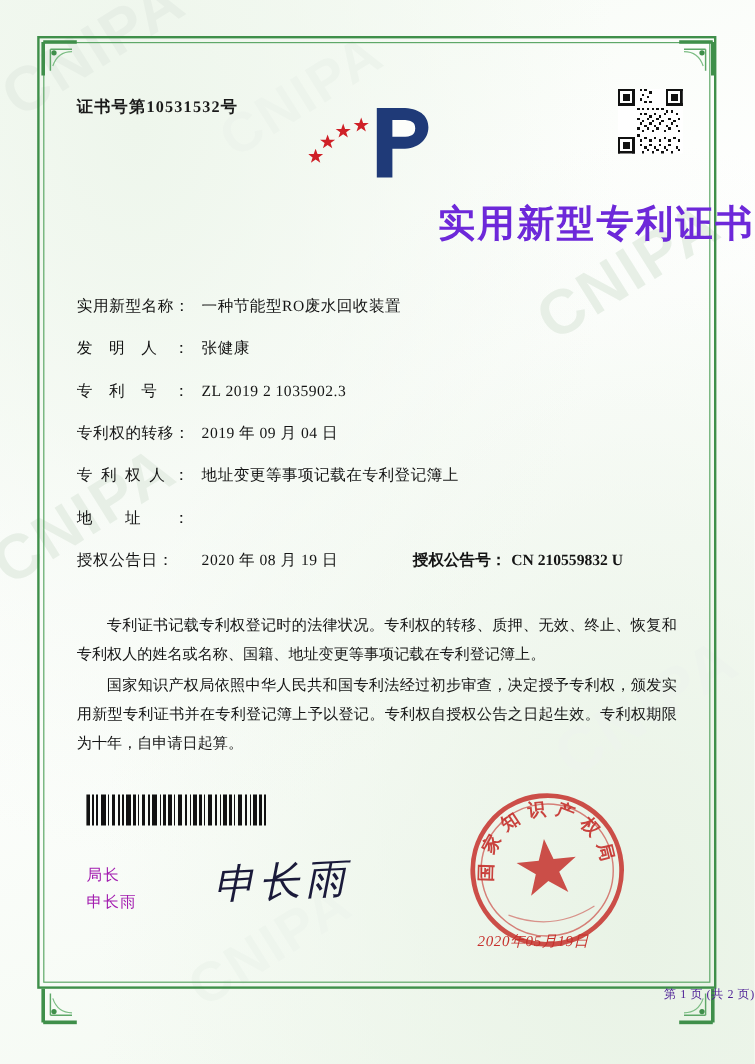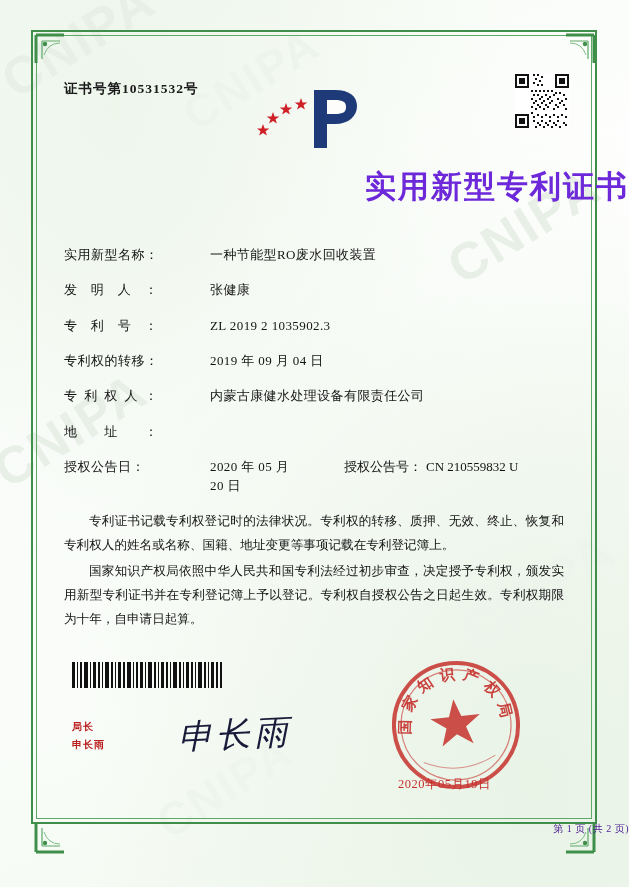--- a/index.html
+++ b/index.html
@@ -128,33 +128,32 @@
   .f-label.spread {
     display: flex;
     justify-content: space-between;
     padding-right: 10px;
     box-sizing: border-box;
     width: 104px;
   }
   .f-value {
     flex: 1;
     letter-spacing: 0.4px;
-    margin-left: 42px;
   }
   .f-value .cont {
     display: block;
     margin-top: 2px;
   }
   .two-col {
     display: flex;
     width: 100%;
     gap: 48px;
   }
   .two-col .left { width: 232px; flex: 0 0 232px; }
-  .two-col .right-label { white-space: nowrap; }
+  .two-col .right-label { white-space: nowrap; font-weight: bold; }
 
   
   .paras {
     position: absolute;
     left: 64px; top: 510px;
     width: 500px;
     font-size: 12.6px;
     line-height: 1.9;
     color: #141414;
     text-align: justify;
@@ -168,25 +167,24 @@
   .barcode {
     position: absolute;
     left: 72px; top: 662px;
     width: 150px; height: 26px;
   }
 
   
   .sig-labels {
     position: absolute;
     left: 72px; top: 718px;
-    font-size: 10px;
+    font-size: 13px;
     line-height: 1.75;
-    color: #b91c1c;
+    color: #a21caf;
     letter-spacing: 1px;
-    font-weight: bold;
   }
   .sig-script {
     position: absolute;
     left: 178px; top: 712px;
     font-size: 34px;
     color: #1a1a3a;
     font-family: "DejaVu Serif", serif;
     font-style: italic;
     letter-spacing: 4px;
     transform: rotate(-3deg);
@@ -199,20 +197,21 @@
     left: 386px; top: 655px;
     width: 140px; height: 140px;
   }
   .seal-date {
     position: absolute;
     left: 398px; top: 776px;
     font-size: 12.5px;
     color: #c6302c;
     letter-spacing: 0.5px;
     font-family: "Liberation Serif", serif;
+    font-style: italic;
   }
 
   .page-num {
     position: absolute;
     left: 0; right: 0; top: 822px;
     text-align: right;
     font-size: 10px;
     color: #4c1d95;
     letter-spacing: 0.5px;
   }
@@ -423,36 +422,36 @@
     </div>
 
     <div class="field-row">
       <div class="f-label spread">
         <span>专</span>
         <span>利</span>
         <span>权</span>
         <span>人</span>
         <span>：</span>
       </div>
-      <div class="f-value">内蒙古康健水处理设备有限责任公司</div>
+      <div class="f-value">地址变更等事项记载在专利登记簿上</div>
     </div>
 
     <div class="field-row">
       <div class="f-label spread">
         <span>地</span>
         <span>址</span>
         <span>：</span>
       </div>
     </div>
 
     <div class="field-row">
       <div class="two-col">
         <div class="left" style="display:flex;">
           <div class="f-label"><span>授权公告日</span><span>：</span></div>
-          <div class="f-value">2020 年 05 月 20 日</div>
+          <div class="f-value">2020 年 08 月 19 日</div>
         </div>
         <div class="right-label" style="display:flex;">
           <div><span>授权公告号</span><span>：</span></div>
           <div style="margin-left:4px;">CN 210559832 U</div>
         </div>
       </div>
     </div>
   </div>
 
   <div class="paras">

